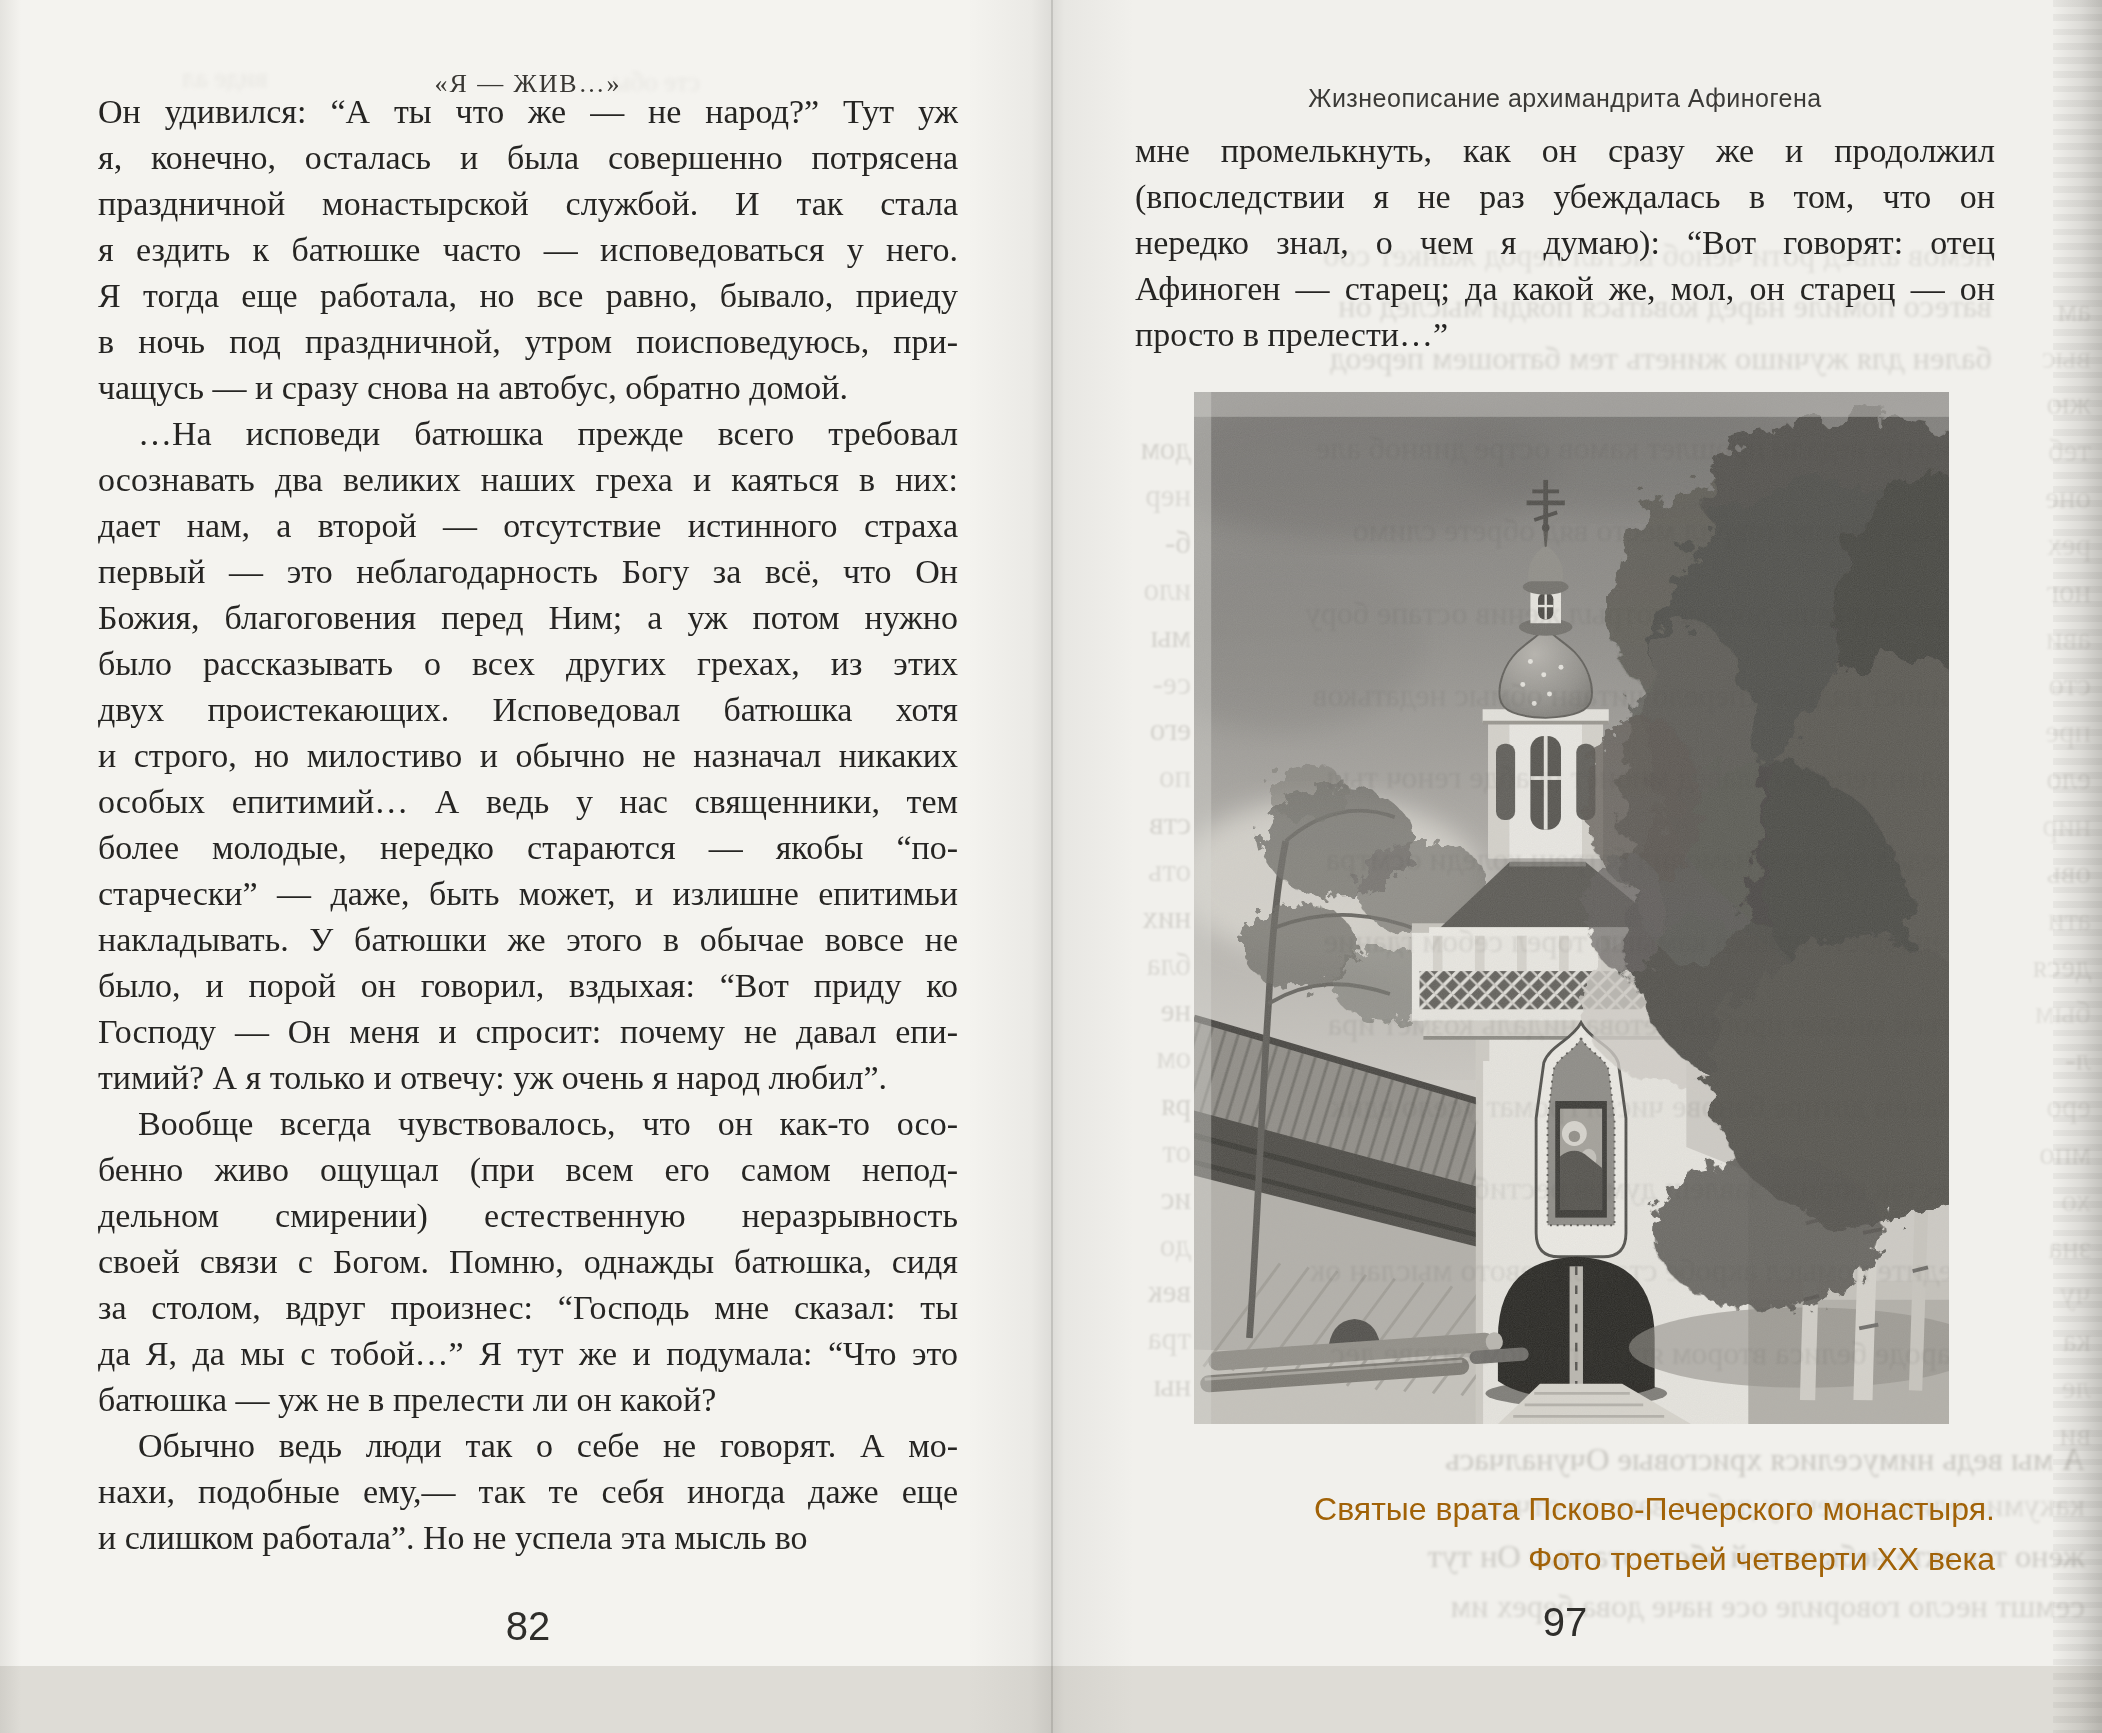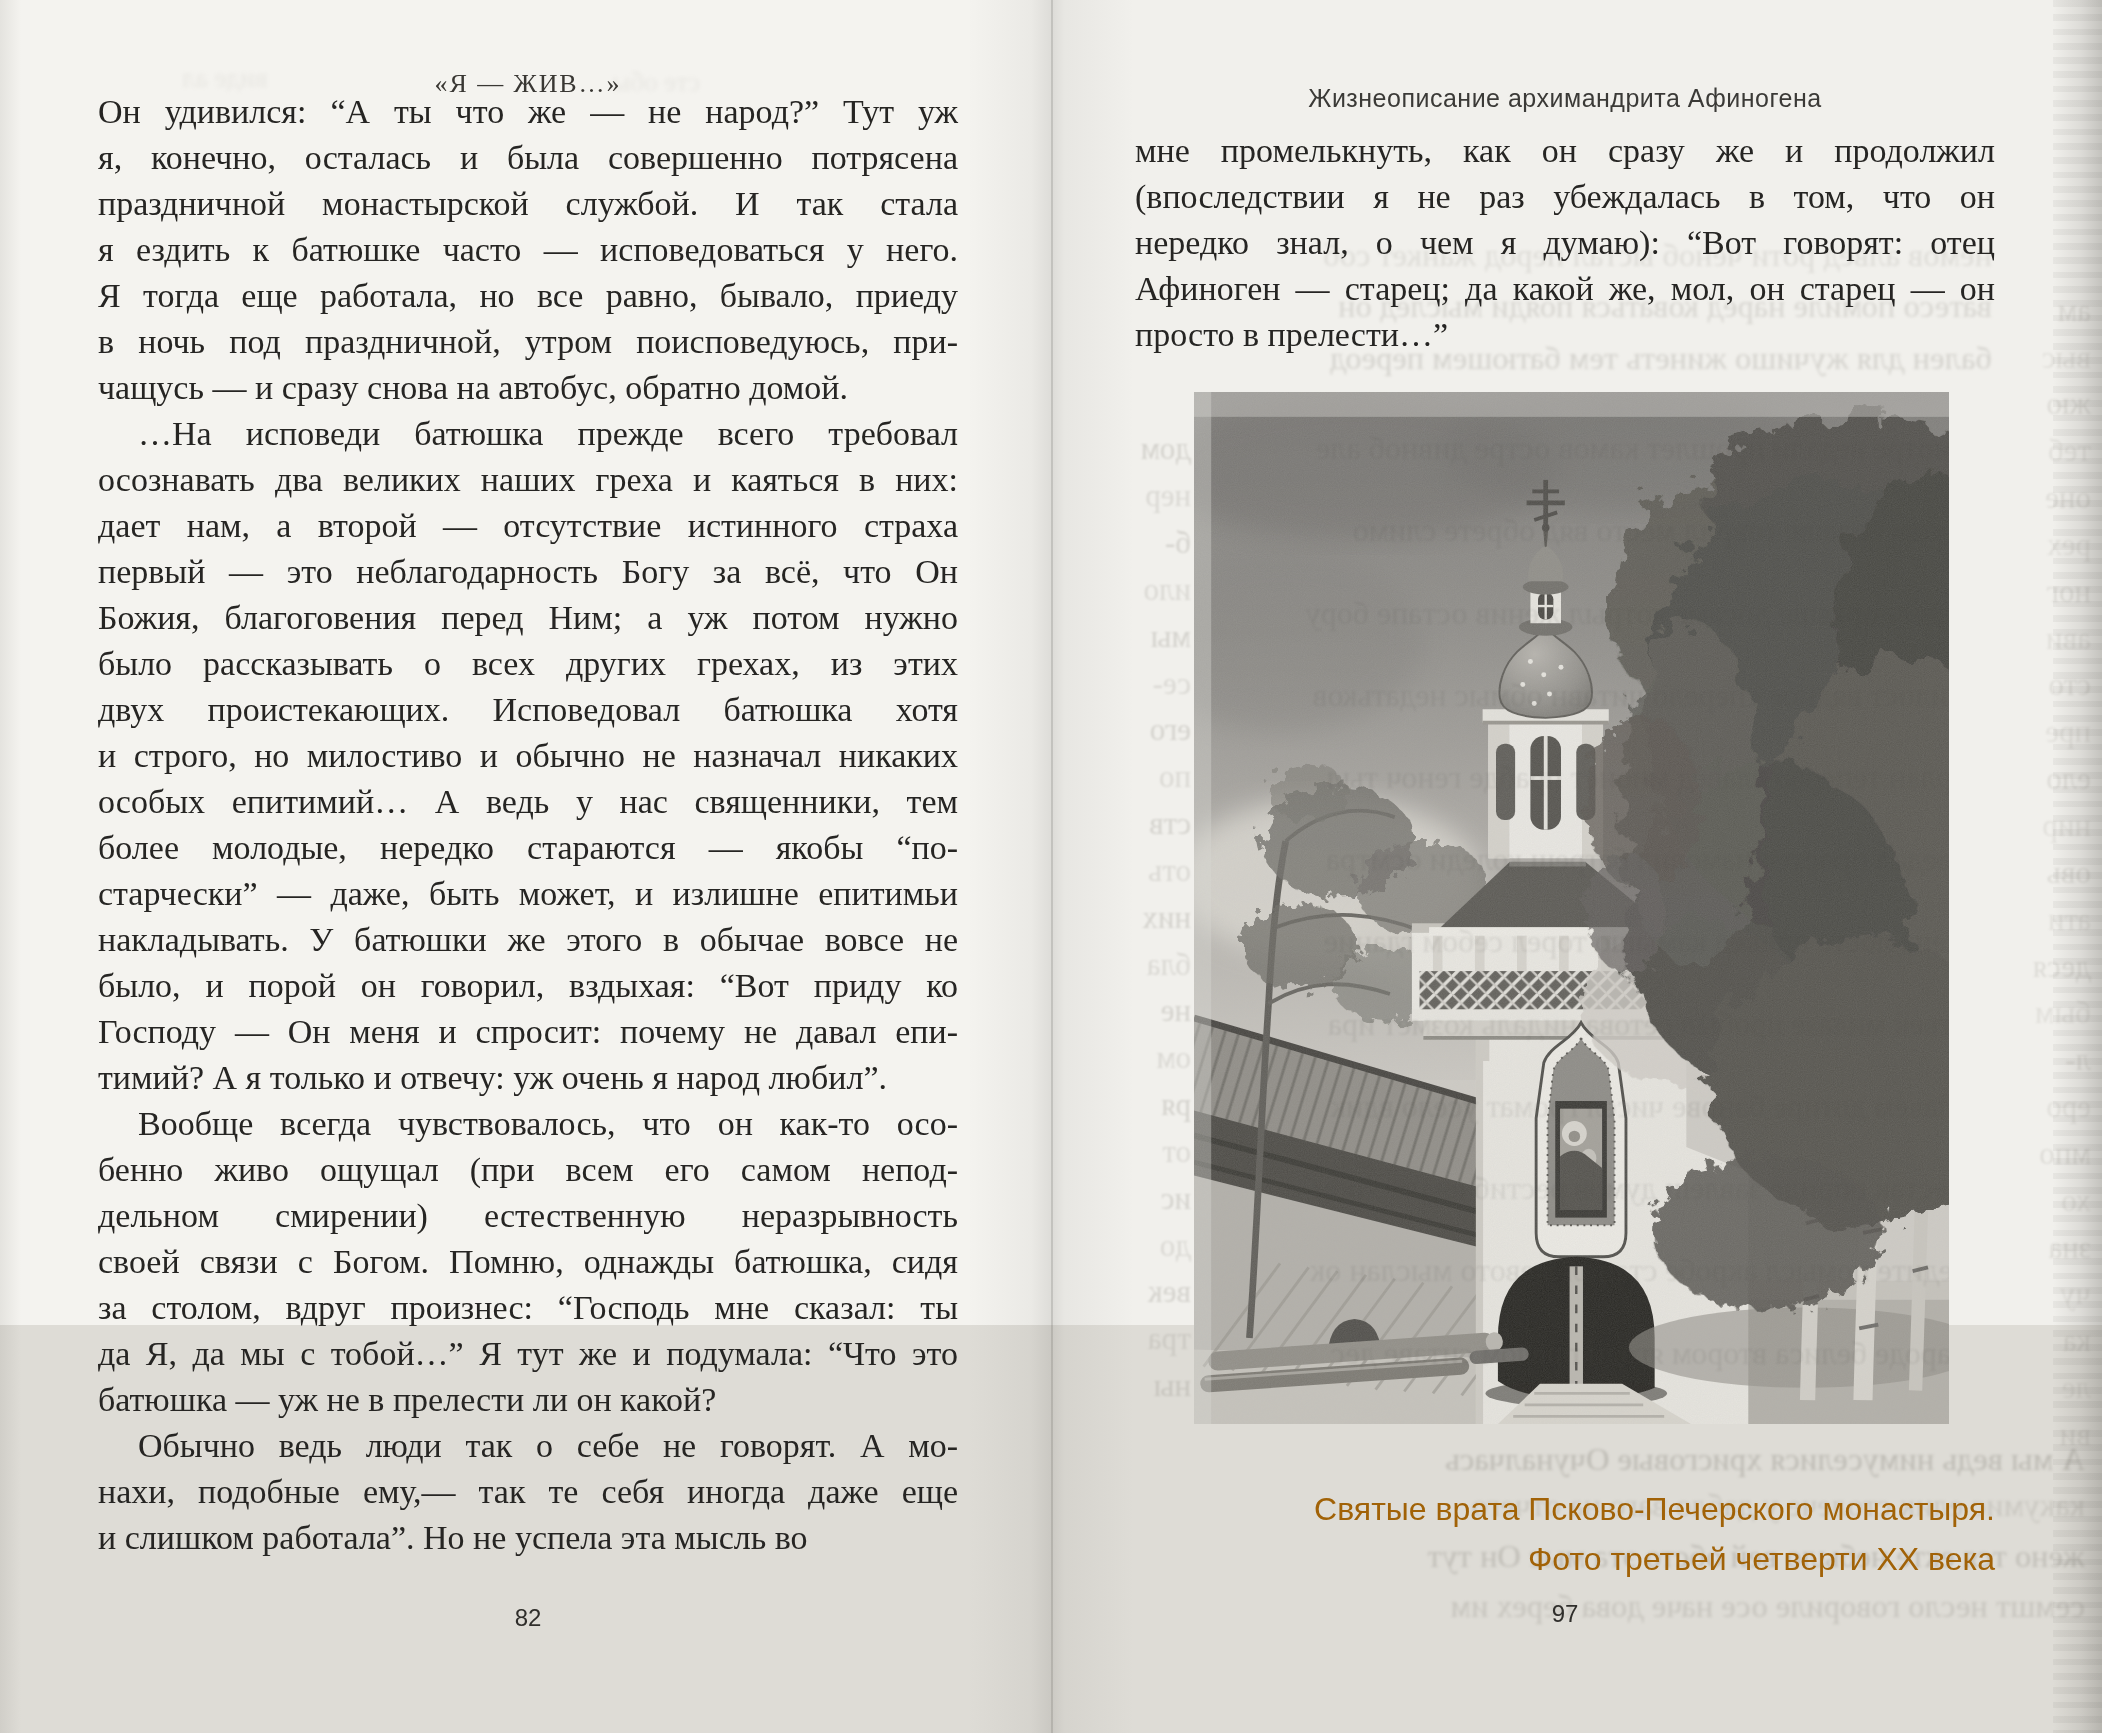--- a/index.html
+++ b/index.html
@@ -1,38 +1,38 @@
 <!DOCTYPE html>
 <html><head>
 <meta charset="utf-8">
 <style>
   html,body{margin:0;padding:0;background:#dedcd6;}
   .book{position:relative;width:2103px;height:1734px;overflow:hidden;
         font-family:"Liberation Serif","DejaVu Serif",serif;}
-  .page{position:absolute;top:0;height:1325px;width:1051px;}
+  .page{position:absolute;top:0;height:1666px;width:1051px;}
   .page-left{left:0;background:#f4f3ef;}
   .page-right{left:1051px;background:#f1f0ec;}
 
   .running-head{position:absolute;width:860px;text-align:center;z-index:30;}
   .rh-left{left:98px;top:69px;font-size:26px;letter-spacing:1.9px;color:#393733;
            font-family:"Liberation Serif",serif;}
   .rh-right{left:84px;top:84px;font-size:25px;letter-spacing:0.5px;color:#3b3a37;
             font-family:"Liberation Sans","DejaVu Sans",sans-serif;}
 
   .body-text{position:absolute;width:860px;z-index:30;color:#262523;
              font-size:34px;line-height:46px;}
   #left-body{left:98px;top:89px;}
   #right-body{left:84px;top:128px;}
   .bl{text-align:justify;text-align-last:justify;height:46px;}
   .bl.end{text-align-last:left;}
   .bl.ind{text-indent:40px;}
 
   .page-num{position:absolute;width:860px;text-align:center;z-index:30;
             font-family:"Liberation Sans","DejaVu Sans",sans-serif;
-            font-size:24px;color:#2f2e2b;}
+            font-size:40px;color:#2f2e2b;}
   #num-left{left:98px;top:1604px;}
   #num-right{left:84px;top:1600px;}
 
   figure.photo{position:absolute;left:143px;top:392px;width:755px;height:1032px;
                margin:0;z-index:20;background:#cfccc6;}
   figure.photo svg{position:absolute;left:0;top:0;width:100%;height:100%;}
   .photo-bleed{position:absolute;left:0;top:0;width:100%;height:100%;overflow:hidden;
                pointer-events:none;z-index:5;}
   .pb-row{position:absolute;left:-19px;width:793px;transform:scaleX(-1);
           filter:blur(1.1px);color:#4e4c48;font-size:32px;white-space:nowrap;}

